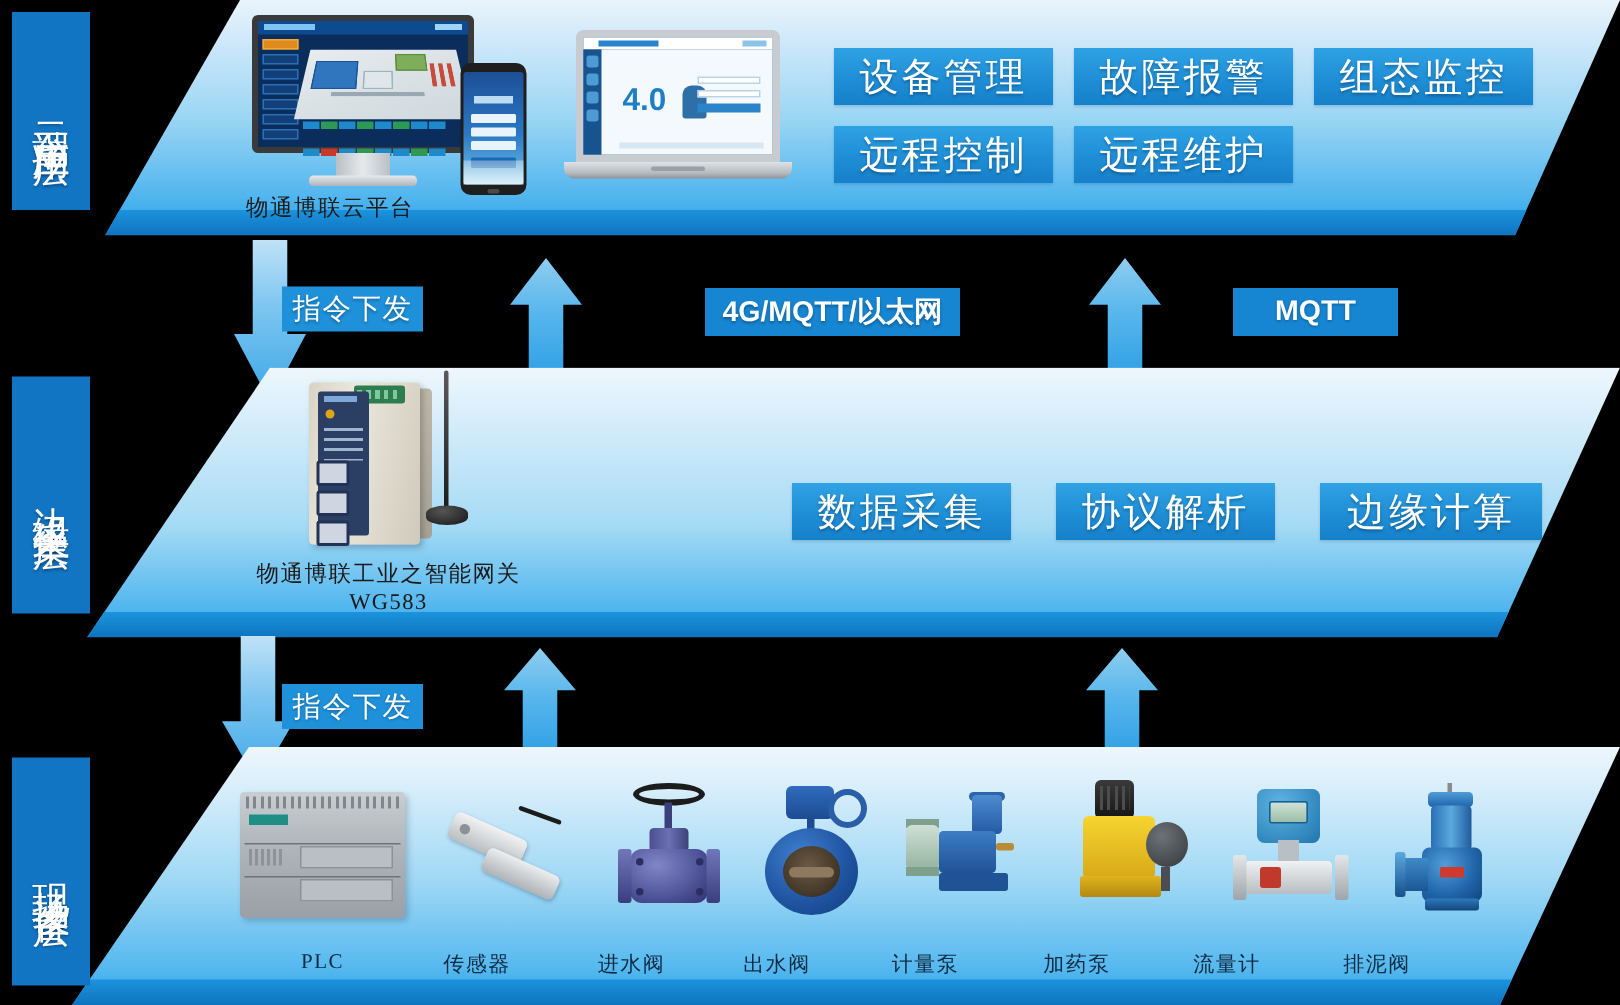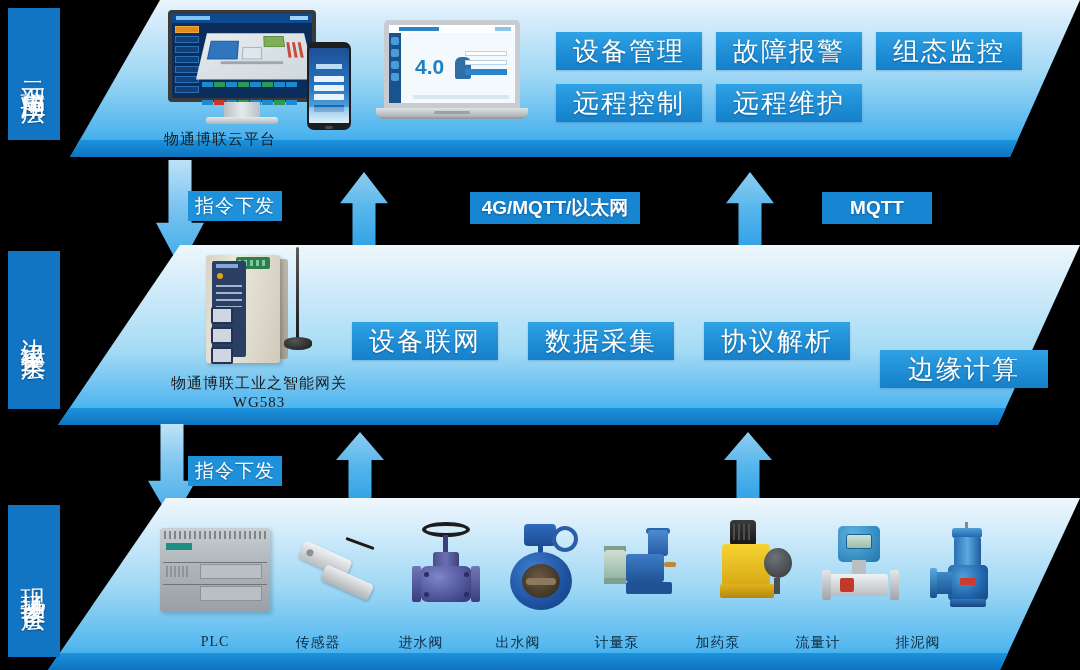--- a/index.html
+++ b/index.html
@@ -415,24 +415,23 @@
       <div class="gw-port p2"></div>
       <div class="gw-port p3"></div>
     </div>
     <div class="gw-ant"></div>
     <div class="gw-ant-base"></div>
   </div>
 
   <div class="caption" style="left:143px; top:374px; width:232px;">物通博联工业之智能网关</div>
   <div class="caption" style="left:143px; top:393px; width:232px; font-family:Liberation Serif, serif;">WG583</div>
 
-  <div class="chip tall" style="left:352px; top:322px; width:146px;">设备联网</div>
   <div class="chip tall" style="left:528px; top:322px; width:146px;">数据采集</div>
   <div class="chip tall" style="left:704px; top:322px; width:146px;">协议解析</div>
-  <div class="chip tall" style="left:880px; top:322px; width:168px;margin-top:28px;">边缘计算</div>
+  <div class="chip tall" style="left:880px; top:322px; width:148px;">边缘计算</div>
 
   <div class="arrow down arrow-down" style="left:148px; top:424px; width:48px; height:98px;"></div>
   <div class="tag" style="left:188px; top:456px; width:94px; height:30px;">指令下发</div>
 
   <div class="arrow up arrow-up" style="left:336px; top:432px; width:48px; height:74px;"></div>
   <div class="arrow up arrow-up" style="left:724px; top:432px; width:48px; height:74px;"></div>
 
   <div class="slab" id="slab-field">
     <div class="face"></div>
     <div class="edge"></div>

